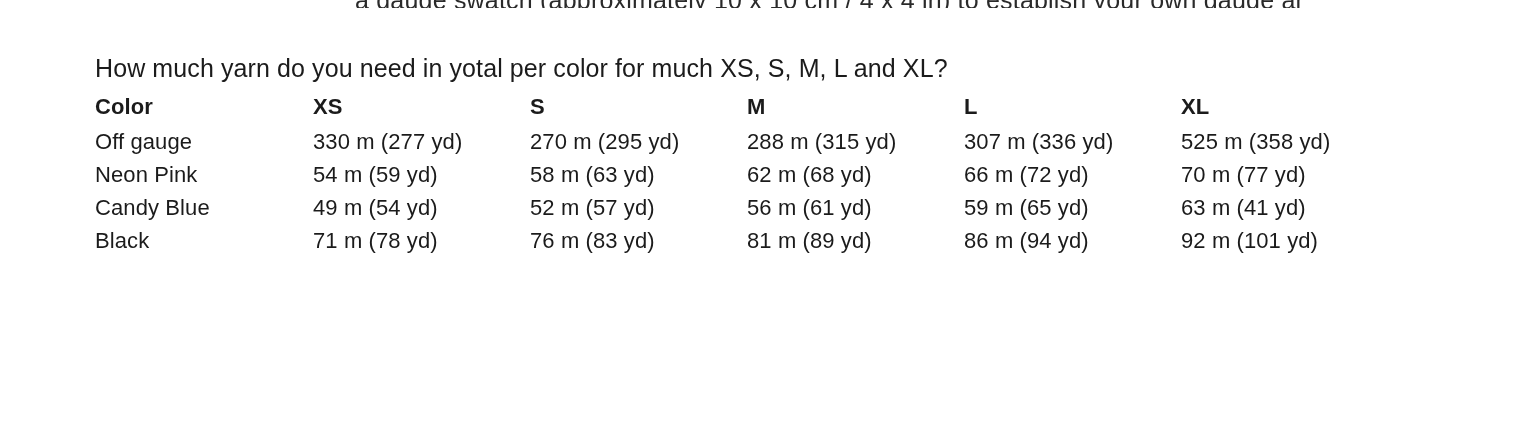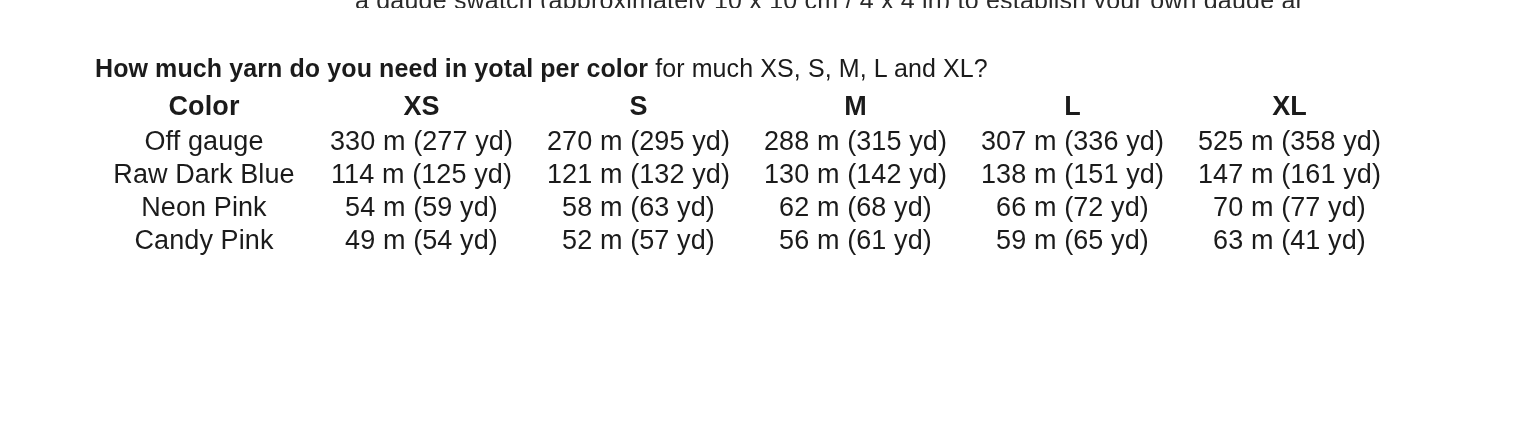--- a/index.html
+++ b/index.html
@@ -42,32 +42,32 @@
     width: 1360px;
   }
   .heading {
     font-size: 25px;
     line-height: 33px;
     color: #1b1b1b;
     white-space: nowrap;
     letter-spacing: 0.1px;
   }
   .heading .strong {
-    font-weight: bold;
+    font-weight: normal;
   }
   table.yarn-table {
     border-collapse: collapse;
     margin-top: 5px;
     table-layout: fixed;
   }
   table.yarn-table th,
   table.yarn-table td {
-    text-align: center;
+    text-align: left;
     vertical-align: baseline;
-    font-size: 27px;
+    font-size: 22px;
     line-height: 33px;
     padding: 0;
     white-space: nowrap;
     letter-spacing: 0.1px;
   }
   table.yarn-table th {
     font-weight: bold;
     padding-bottom: 2px;
   }
   col.c-color { width: 218px; }
@@ -108,40 +108,40 @@
       <tbody>
         <tr>
           <td>Off gauge</td>
           <td>330 m (277 yd)</td>
           <td>270 m (295 yd)</td>
           <td>288 m (315 yd)</td>
           <td>307 m (336 yd)</td>
           <td>525 m (358 yd)</td>
         </tr>
         <tr>
-          <td>Raw Dark Blue</td>
-          <td>114 m (125 yd)</td>
-          <td>121 m (132 yd)</td>
-          <td>130 m (142 yd)</td>
-          <td>138 m (151 yd)</td>
-          <td>147 m (161 yd)</td>
-        </tr>
-        <tr>
           <td>Neon Pink</td>
           <td>54 m (59 yd)</td>
           <td>58 m (63 yd)</td>
           <td>62 m (68 yd)</td>
           <td>66 m (72 yd)</td>
           <td>70 m (77 yd)</td>
         </tr>
         <tr>
-          <td>Candy Pink</td>
+          <td>Candy Blue</td>
           <td>49 m (54 yd)</td>
           <td>52 m (57 yd)</td>
           <td>56 m (61 yd)</td>
           <td>59 m (65 yd)</td>
           <td>63 m (41 yd)</td>
+        </tr>
+        <tr>
+          <td>Black</td>
+          <td>71 m (78 yd)</td>
+          <td>76 m (83 yd)</td>
+          <td>81 m (89 yd)</td>
+          <td>86 m (94 yd)</td>
+          <td>92 m (101 yd)</td>
         </tr>
       </tbody>
     </table>
 
   </div>
 </div>
 
 </body></html>

